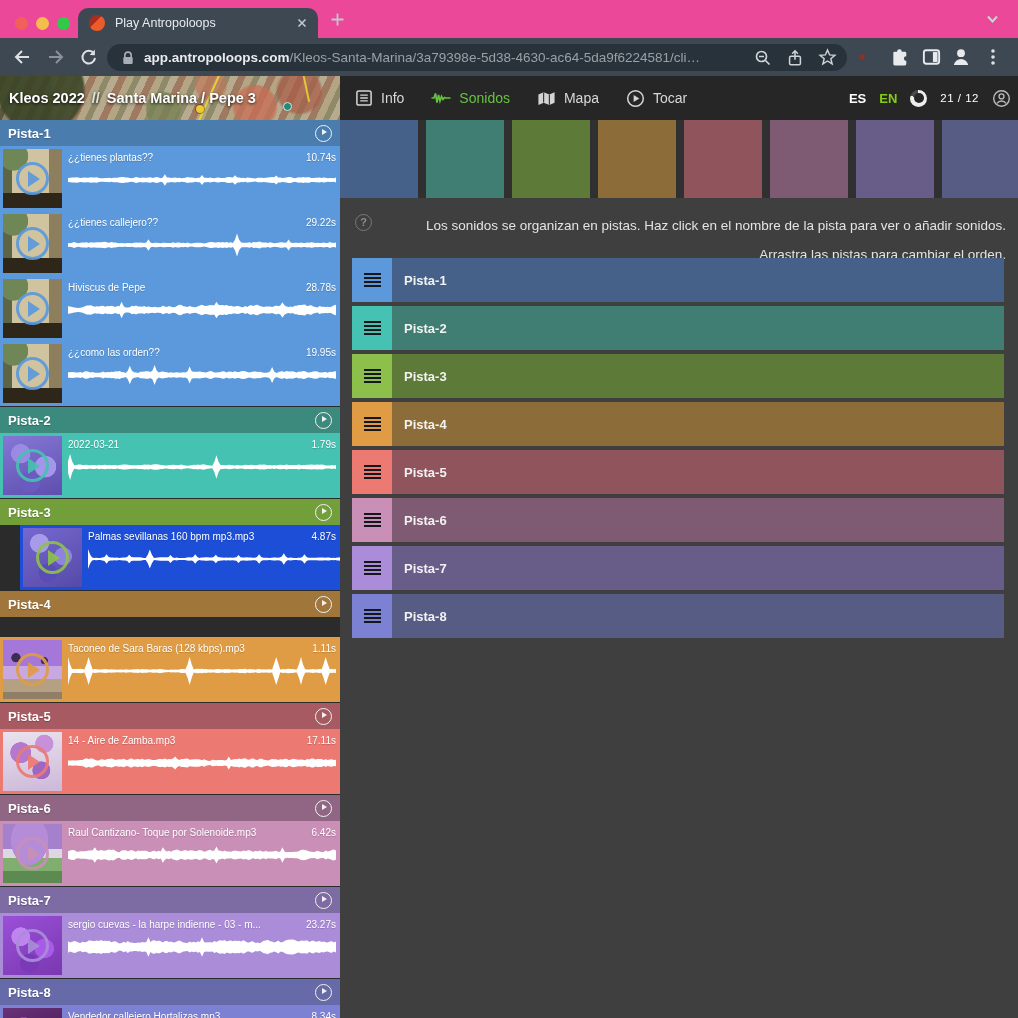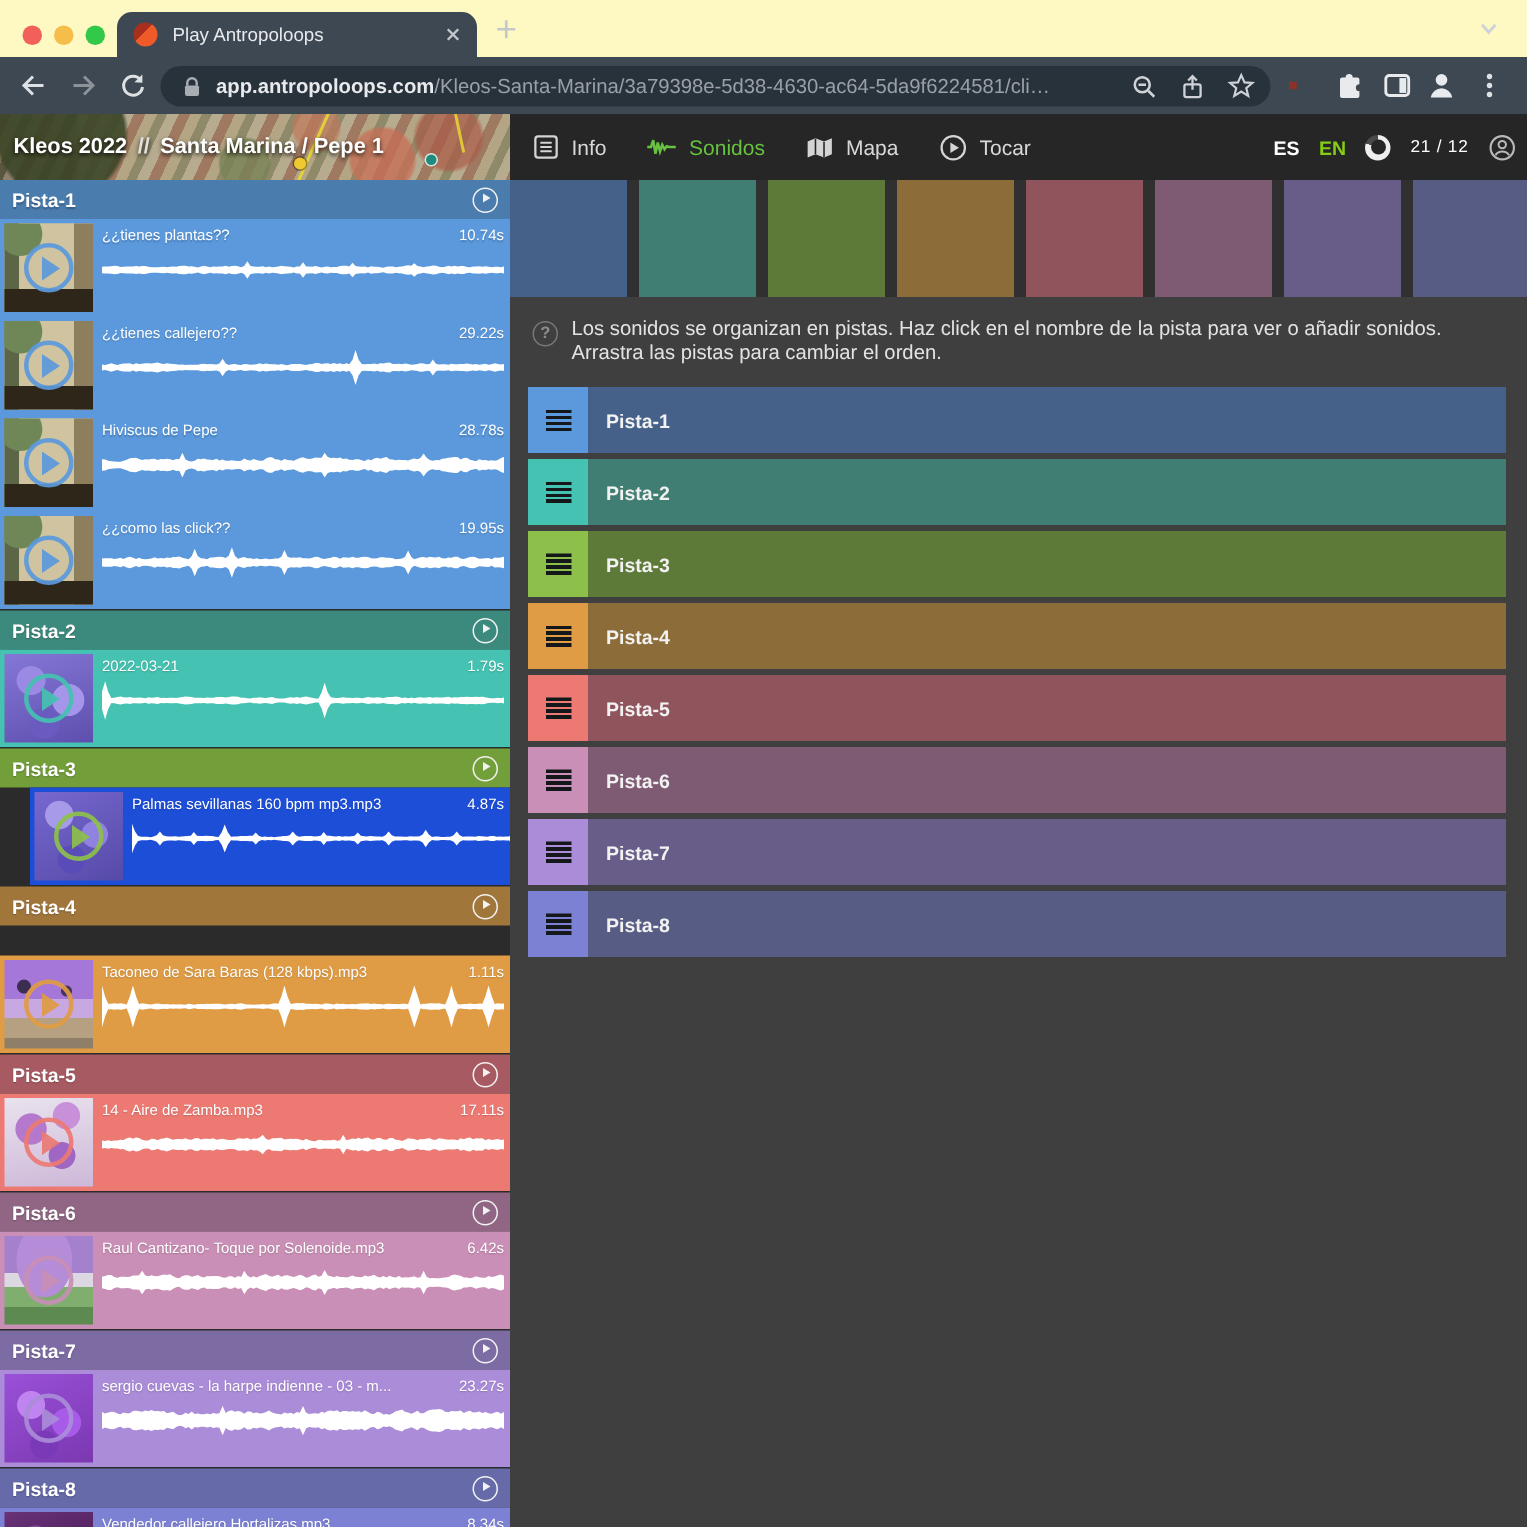--- a/index.html
+++ b/index.html
@@ -1,20 +1,20 @@
 <!DOCTYPE html>
 <html><head>
 <meta charset="utf-8">
 <style>
   html,body{margin:0;padding:0;width:1018px;height:1018px;overflow:hidden;background:#3f3f3f;
     font-family:"Liberation Sans",sans-serif;}
   .browser{position:absolute;inset:0;width:1018px;height:1018px;}
 
   
-  .titlebar{position:absolute;left:0;top:0;width:100%;height:56px;background:#fef9c3;}
+  .titlebar{position:absolute;left:0;top:0;width:100%;height:56px;background:#ec4899;}
   .traffic{position:absolute;top:17px;width:13px;height:13px;border-radius:50%;}
   .tl-red{left:15px;background:#f2605c}.tl-yellow{left:36px;background:#f5bd4a}.tl-green{left:57px;background:#32c848}
   .tab{position:absolute;left:78px;top:8px;width:240px;height:30px;background:#3d4852;
     border-radius:10px 10px 0 0;display:flex;align-items:center;padding:0 8px 0 11px;box-sizing:border-box;}
   .favicon{width:16px;height:16px;border-radius:50%;flex:0 0 16px;
     background:linear-gradient(135deg,#a82e1e 0%,#a82e1e 42%,#ee5a28 42%);}
   .tab-title{color:#e8eaed;font-size:12.5px;margin-left:10px;flex:1;white-space:nowrap;overflow:hidden;}
   .icon-btn{display:flex;align-items:center;justify-content:center;background:none;border:none;padding:0;}
   .newtab{position:absolute;left:330px;top:12px;}
   .strip-chevron{position:absolute;right:18px;top:13px;}
@@ -110,21 +110,21 @@
     radial-gradient(circle at 30% 75%,#5a2a6a 0 16%,transparent 17%),
     linear-gradient(160deg,#6a3278,#381048);}
 
   
   .main{position:absolute;left:340px;top:120px;right:0;bottom:0;background:#3f3f3f;}
   .swatchstrip{height:78px;background:#303030;display:flex;gap:8px;overflow:hidden;}
   .swatch{flex:0 0 78px;height:78px;}
   .helprow{height:58px;box-sizing:border-box;padding:13px 12px 0 15px;display:flex;align-items:flex-start;}
   .help-icon{flex:0 0 17px;height:17px;border:1.5px solid #787878;border-radius:50%;color:#8d8d8d;
     font-size:11px;font-weight:bold;text-align:center;line-height:14.5px;box-sizing:border-box;margin-top:3px;}
-  .help-text{margin-left:9px;color:#e3e3e3;font-size:13.5px;line-height:16px;max-width:645px;}
+  .help-text{margin-left:9px;color:#e3e3e3;font-size:13.5px;line-height:29px;max-width:645px;text-align:right;}
   .rows{margin:2px 0 0 12px;width:652px;}
   .trow{height:44px;margin-bottom:4px;display:flex;cursor:grab;}
   .handle{flex:0 0 40px;display:flex;align-items:center;justify-content:center;}
   .grip{width:17px;height:15px;background:repeating-linear-gradient(180deg,#15181b 0 2.4px,rgba(0,0,0,0) 2.4px 4px);}
   .tbar{flex:1;display:flex;align-items:center;padding-left:12px;}
   .tbar span{color:#f2f2f2;font-size:13px;font-weight:bold;}
 </style>
 </head>
 <body>
 
@@ -228,21 +228,21 @@
   <div class="appheader">
     <div class="map-thumb">
       <span class="map-line"></span>
       <span class="map-line2"></span>
       <span class="map-pin"></span>
       <span class="map-dot-teal"></span>
     </div>
     <div class="breadcrumb">
       <span>Kleos 2022</span>
       <span class="sep">//</span>
-      <span>Santa Marina / Pepe 1</span>
+      <span>Santa Marina / Pepe 3</span>
     </div>
     <nav class="apptabs">
       <span class="apptab">
         <svg width="18" height="18" viewBox="0 0 19 19">
             <rect x="2" y="2" width="15" height="15" rx="2" stroke="#d4d4d4" stroke-width="1.6" fill="none"></rect>
             <path d="M5.5 6.5h8M5.5 9.5h8M5.5 12.5h8" stroke="#d4d4d4" stroke-width="1.5"></path>
           </svg>
         <span>Info</span>
       </span>
       <span class="apptab active">
@@ -339,21 +339,21 @@
             </div>
           </div>
           <div class="clip">
             <div class="thumb thumb-street">
               <span class="ovl" style="border-color: rgb(91, 153, 220);">
                 <i style="border-left-color: rgb(91, 153, 220);"></i>
               </span>
             </div>
             <div class="meta">
               <div class="clip-row">
-                <span class="clip-name">¿¿como las click??</span>
+                <span class="clip-name">¿¿como las orden??</span>
                 <span class="clip-dur">19.95s</span>
               </div>
               <div class="clip-wave"><svg width="268" height="30" viewBox="0 0 268 30">
                   <polygon fill="#ffffff" points="0.0,12.3 2.1,12.2 4.1,12.1 6.2,12.2 8.2,12.6 10.3,12.4 12.4,11.9 14.4,12.7 16.5,11.6 18.6,11.2 20.6,11.8 22.7,12.6 24.7,11.9 26.8,12.7 28.9,12.8 30.9,12.7 33.0,12.4 35.0,11.5 37.1,12.4 39.2,12.0 41.2,12.3 43.3,11.7 45.4,12.0 47.4,11.3 49.5,11.4 51.5,11.0 53.6,11.9 55.7,12.3 57.7,12.9 59.8,10.8 61.8,5.8 63.9,10.8 66.0,12.2 68.0,12.4 70.1,12.9 72.2,11.7 74.2,11.7 76.3,11.4 78.3,11.2 80.4,11.3 82.5,12.0 84.5,10.5 86.6,4.9 88.6,10.5 90.7,12.5 92.8,11.8 94.8,11.4 96.9,12.1 99.0,12.2 101.0,12.7 103.1,12.2 105.1,12.8 107.2,12.6 109.3,12.3 111.3,12.8 113.4,12.6 115.4,12.3 117.5,12.4 119.6,11.2 121.6,6.6 123.7,11.2 125.8,11.8 127.8,11.7 129.9,11.8 131.9,11.5 134.0,12.1 136.1,12.2 138.1,12.4 140.2,11.8 142.2,11.1 144.3,11.4 146.4,12.4 148.4,12.6 150.5,12.2 152.6,11.9 154.6,11.2 156.7,11.5 158.7,12.5 160.8,11.5 162.9,11.7 164.9,11.9 167.0,11.2 169.0,11.9 171.1,11.9 173.2,11.3 175.2,11.1 177.3,11.3 179.4,12.1 181.4,12.4 183.5,12.1 185.5,11.5 187.6,11.5 189.7,11.9 191.7,11.8 193.8,12.2 195.8,12.8 197.9,12.7 200.0,12.4 202.0,11.4 204.1,7.0 206.2,11.4 208.2,12.9 210.3,12.2 212.3,11.5 214.4,11.3 216.5,11.9 218.5,11.1 220.6,11.5 222.6,11.6 224.7,11.2 226.8,12.1 228.8,12.4 230.9,11.6 233.0,11.8 235.0,11.1 237.1,11.2 239.1,12.3 241.2,12.6 243.3,12.0 245.3,11.4 247.4,11.2 249.4,11.6 251.5,12.5 253.6,12.4 255.6,12.2 257.7,12.0 259.8,12.8 261.8,11.7 263.9,11.9 265.9,11.6 268.0,11.2 268.0,18.8 265.9,18.4 263.9,18.1 261.8,18.3 259.8,17.2 257.7,18.0 255.6,17.8 253.6,17.6 251.5,17.5 249.4,18.4 247.4,18.8 245.3,18.6 243.3,18.0 241.2,17.4 239.1,17.7 237.1,18.8 235.0,18.9 233.0,18.2 230.9,18.4 228.8,17.6 226.8,17.9 224.7,18.8 222.6,18.4 220.6,18.5 218.5,18.9 216.5,18.1 214.4,18.7 212.3,18.5 210.3,17.8 208.2,17.1 206.2,18.6 204.1,23.0 202.0,18.6 200.0,17.6 197.9,17.3 195.8,17.2 193.8,17.8 191.7,18.2 189.7,18.1 187.6,18.5 185.5,18.5 183.5,17.9 181.4,17.6 179.4,17.9 177.3,18.7 175.2,18.9 173.2,18.7 171.1,18.1 169.0,18.1 167.0,18.8 164.9,18.1 162.9,18.3 160.8,18.5 158.7,17.5 156.7,18.5 154.6,18.8 152.6,18.1 150.5,17.8 148.4,17.4 146.4,17.6 144.3,18.6 142.2,18.9 140.2,18.2 138.1,17.6 136.1,17.8 134.0,17.9 131.9,18.5 129.9,18.2 127.8,18.3 125.8,18.2 123.7,18.8 121.6,23.4 119.6,18.8 117.5,17.6 115.4,17.7 113.4,17.4 111.3,17.2 109.3,17.7 107.2,17.4 105.1,17.2 103.1,17.8 101.0,17.3 99.0,17.8 96.9,17.9 94.8,18.6 92.8,18.2 90.7,17.5 88.6,19.5 86.6,25.1 84.5,19.5 82.5,18.0 80.4,18.7 78.3,18.8 76.3,18.6 74.2,18.3 72.2,18.3 70.1,17.1 68.0,17.6 66.0,17.8 63.9,19.2 61.8,24.2 59.8,19.2 57.7,17.1 55.7,17.7 53.6,18.1 51.5,19.0 49.5,18.6 47.4,18.7 45.4,18.0 43.3,18.3 41.2,17.7 39.2,18.0 37.1,17.6 35.0,18.5 33.0,17.6 30.9,17.3 28.9,17.2 26.8,17.3 24.7,18.1 22.7,17.4 20.6,18.2 18.6,18.8 16.5,18.4 14.4,17.3 12.4,18.1 10.3,17.6 8.2,17.4 6.2,17.8 4.1,17.9 2.1,17.8 0.0,17.7"></polygon>
                 </svg></div>
             </div>
           </div>
         </div>
       </section>
       <section class="track-section">

